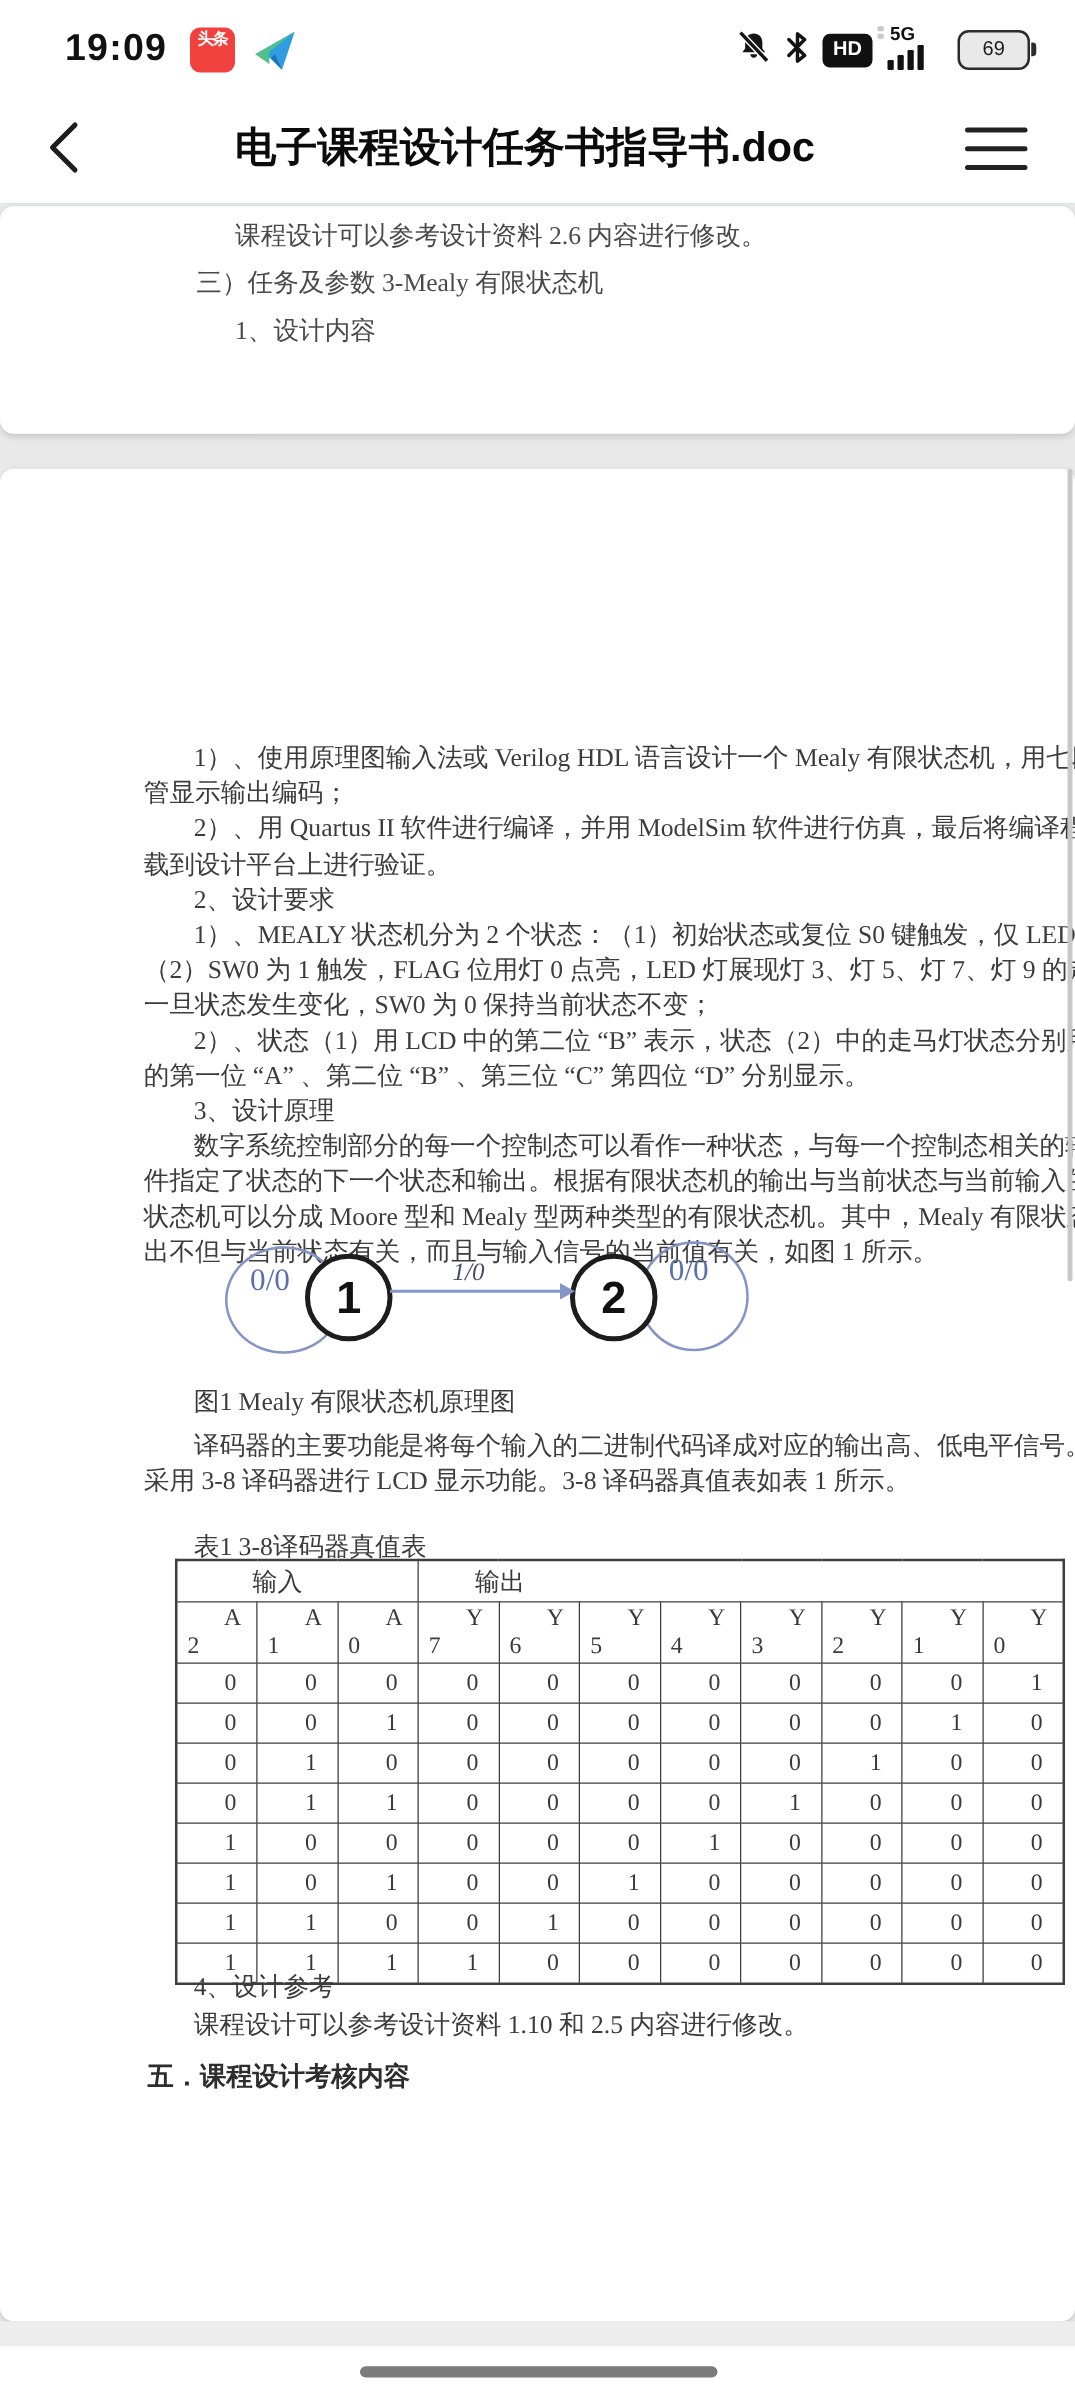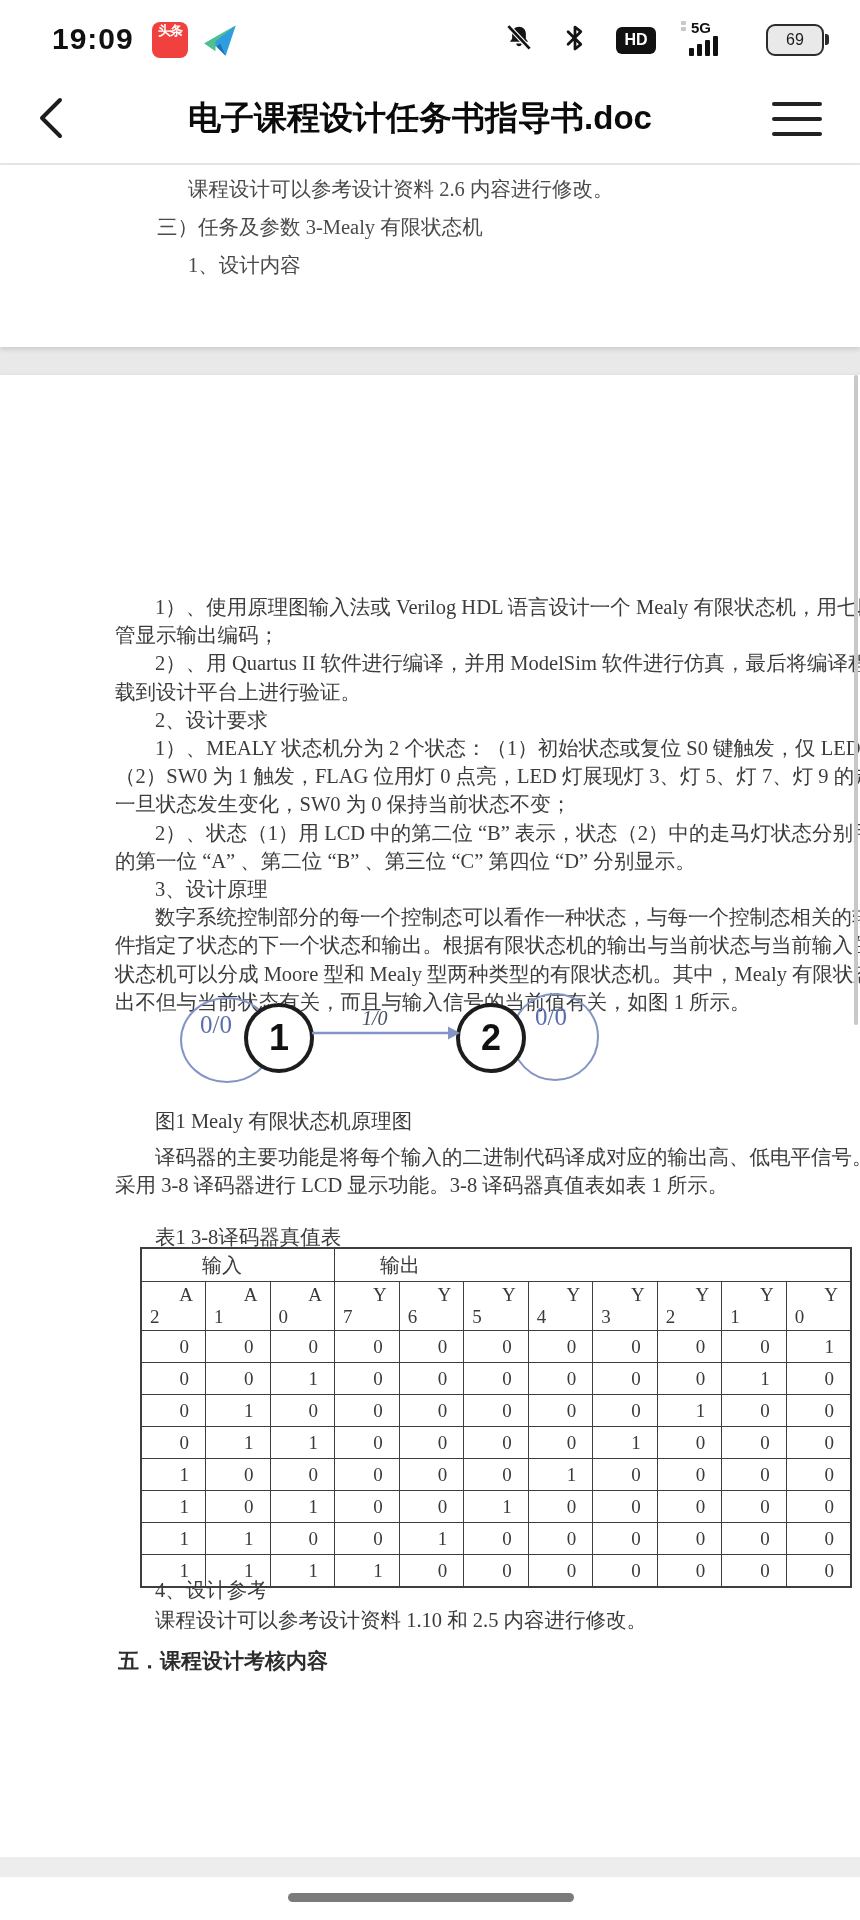--- a/index.html
+++ b/index.html
@@ -6,21 +6,21 @@
   .screen{position:relative;width:860px;height:1920px;background:#7dd3fc;overflow:hidden;
           font-family:"Liberation Sans",sans-serif;}
 
   
   .status-bar{position:absolute;top:0;left:0;width:860px;height:72px;background:#fff;}
   .time{position:absolute;left:52px;top:22px;font-size:30px;font-weight:600;color:#111;letter-spacing:1px;}
   .app-icon{position:absolute;top:22px;width:36px;height:36px;border-radius:8px;}
   .toutiao{left:152px;background:#f0413e;color:#fff;display:flex;justify-content:center;
            font-size:13px;font-weight:bold;letter-spacing:-1px;}
   .plane{left:202px;background:transparent;}
-  .sb-right{position:absolute;right:36px;top:20px;height:40px;display:flex;align-items:center;gap:29px;}
+  .sb-right{position:absolute;right:36px;top:20px;height:40px;display:flex;align-items:center;gap:8px;}
   .hd-badge{width:40px;height:27px;background:#111;border-radius:6px;color:#fff;font-weight:bold;
             font-size:16px;display:flex;align-items:center;justify-content:center;}
   .net{position:relative;width:52px;height:34px;}
   .net .g5{position:absolute;left:6px;top:-4px;font-size:15px;font-weight:bold;color:#111;}
   .net .bars{position:absolute;left:4px;bottom:1px;display:flex;align-items:flex-end;gap:3px;}
   .net .bars i{display:block;width:5px;background:#111;border-radius:1px;}
   .net .dim{position:absolute;left:-4px;top:-2px;display:flex;flex-direction:column;gap:2px;}
   .net .dim i{display:block;width:5px;height:4px;background:#c9c9c9;border-radius:1px;}
   .battery{position:relative;width:54px;height:28px;border:2.5px solid #2c2c2c;border-radius:9px;
            background:#e9e9e9;display:flex;align-items:center;justify-content:center;}
@@ -31,21 +31,21 @@
   .nav-bar{position:absolute;top:72px;left:0;width:860px;height:91px;background:#fff;border-bottom:1px solid #0ea5e9;}
   .back-btn{position:absolute;left:30px;top:22px;width:44px;height:48px;cursor:pointer;}
   .nav-title{position:absolute;left:90px;right:110px;top:24px;text-align:center;font-size:33px;font-weight:600;
              color:#0b0b0b;white-space:nowrap;overflow:hidden;}
   .menu-btn{position:absolute;right:38px;top:30px;width:50px;height:34px;display:flex;flex-direction:column;
             justify-content:space-between;cursor:pointer;}
   .menu-btn i{display:block;height:4px;background:#222;border-radius:2px;}
 
   
   .doc{position:absolute;top:163px;left:0;width:860px;height:1757px;background:#e9e9e9;}
-  .page{position:absolute;left:0;width:860px;background:#fff;box-shadow:0 2px 5px rgba(0,0,0,.14);}
+  .page{position:absolute;left:0;width:860px;background:#fff;box-shadow:0 2px 5px rgba(0,0,0,.14);border-radius:11px;}
   .page1{top:2px;height:182px;}
   .page2{top:212px;height:1482px;}
   .gap2{position:absolute;top:1694px;left:0;width:860px;height:20px;background:#ededed;}
   .bottom-strip{position:absolute;top:1714px;left:0;width:860px;height:43px;background:#fff;}
 
   .doc-line{font-family:"Liberation Serif","DejaVu Serif",serif;color:#3c3c3c;font-size:20.5px;
             white-space:nowrap;line-height:28.2px;}
   .page1-lines{position:absolute;left:157px;top:5px;}
   .page1-lines .doc-line{line-height:38px;color:#4a4a4a;}
   .page1-lines .ind{padding-left:31px;}

